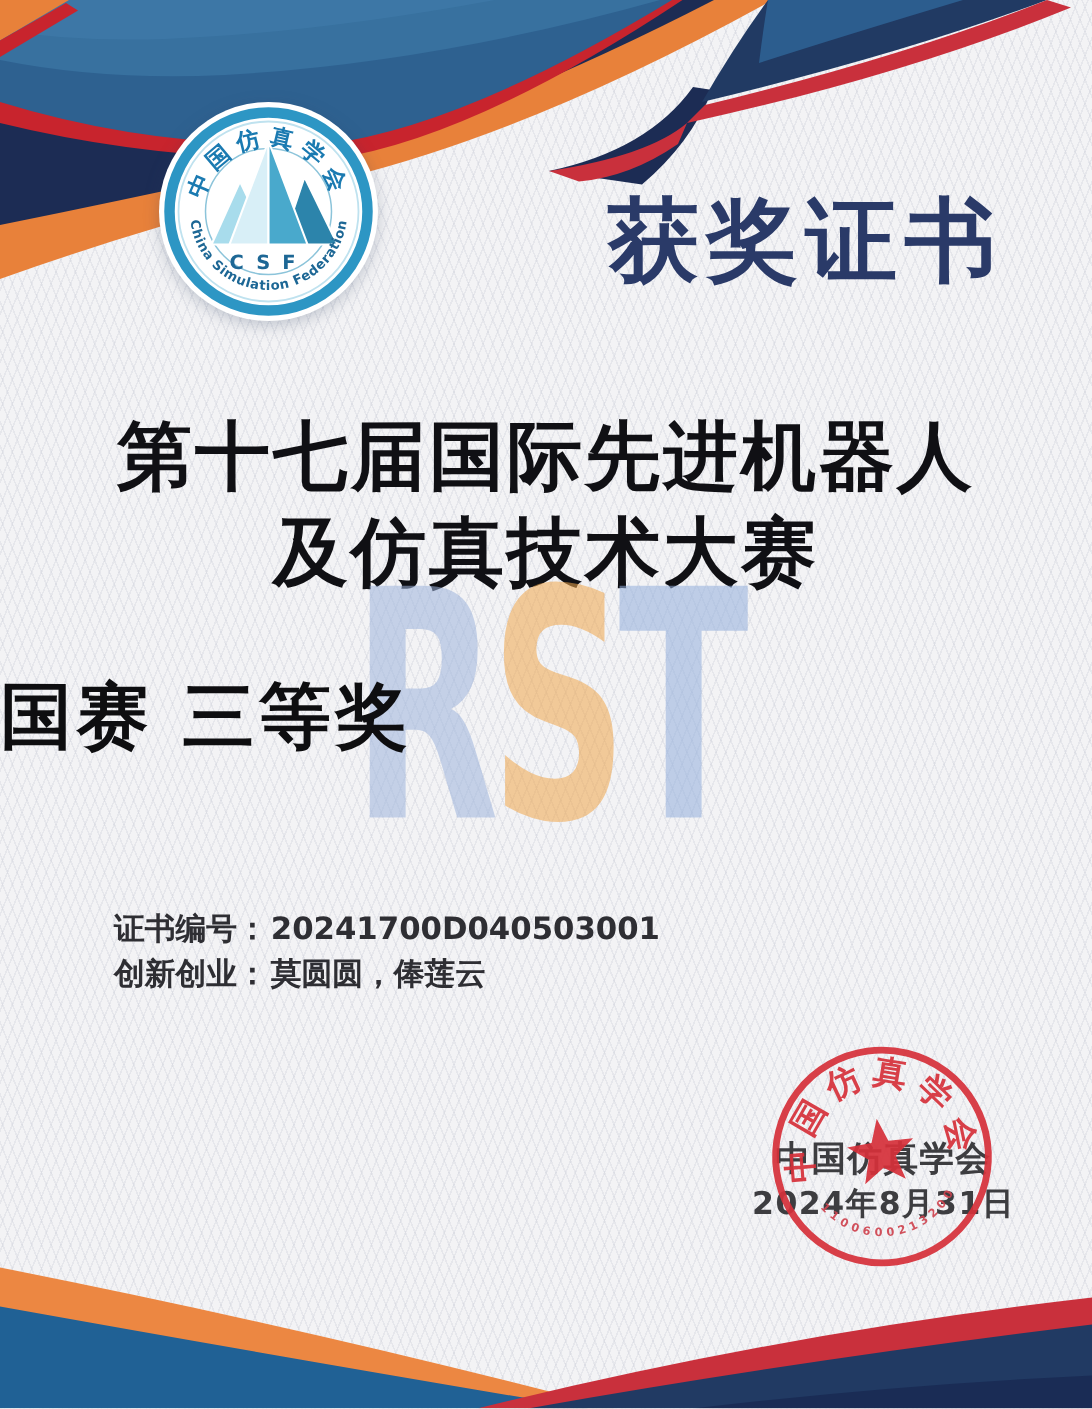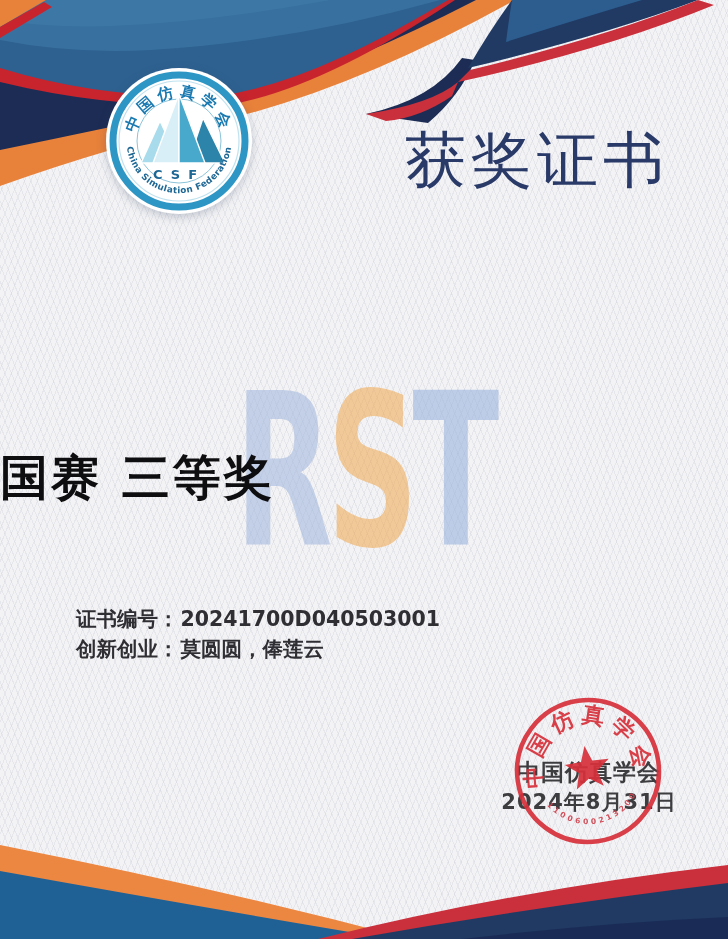--- a/index.html
+++ b/index.html
@@ -16,21 +16,21 @@
   .abs{position:absolute;}
   svg{display:block;}
   
   .header-svg{left:0;top:0;}
   
   .logo-svg{left:104px;top:66px;filter:drop-shadow(0 3px 5px rgba(40,60,90,.25));}
   
   .cert-title{
     left:372px;top:120px;width:330px;
     text-align:center;
-    font-size:61px;font-weight:400;letter-spacing:5px;
+    font-size:61px;font-weight:700;letter-spacing:5px;
     color:#2a3a68;white-space:nowrap;
   }
   
   .main-title{
     left:0;top:272px;width:728px;
     text-align:center;
     font-size:50px;font-weight:900;line-height:64px;letter-spacing:2px;
     color:#101014;
   }
   
@@ -124,20 +124,24 @@
       <path d="M75,28 L101,97 L75,97 Z" fill="#49a9cc"></path>
     </g>
     <text x="75" y="113" text-anchor="middle" font-size="13" font-weight="bold" fill="#1d6795" letter-spacing="8">CSF</text>
     <text font-size="8.8" font-weight="bold" fill="#1d6795" letter-spacing="0.4">
       <textPath href="#logoBottomArc" startOffset="50%" text-anchor="middle">China Simulation Federation</textPath>
     </text>
   </svg>
 
   <div class="abs cert-title">获奖证书</div>
 
+  <div class="abs main-title">
+    <div>第十七届国际先进机器人</div>
+    <div>及仿真技术大赛</div>
+  </div>
 
   <div class="abs watermark">
     <span class="wm-r">R</span>
     <span class="wm-s">S</span>
     <span class="wm-t">T</span>
   </div>
 
   <div class="abs award">国赛 三等奖</div>
 
   <div class="abs details">

